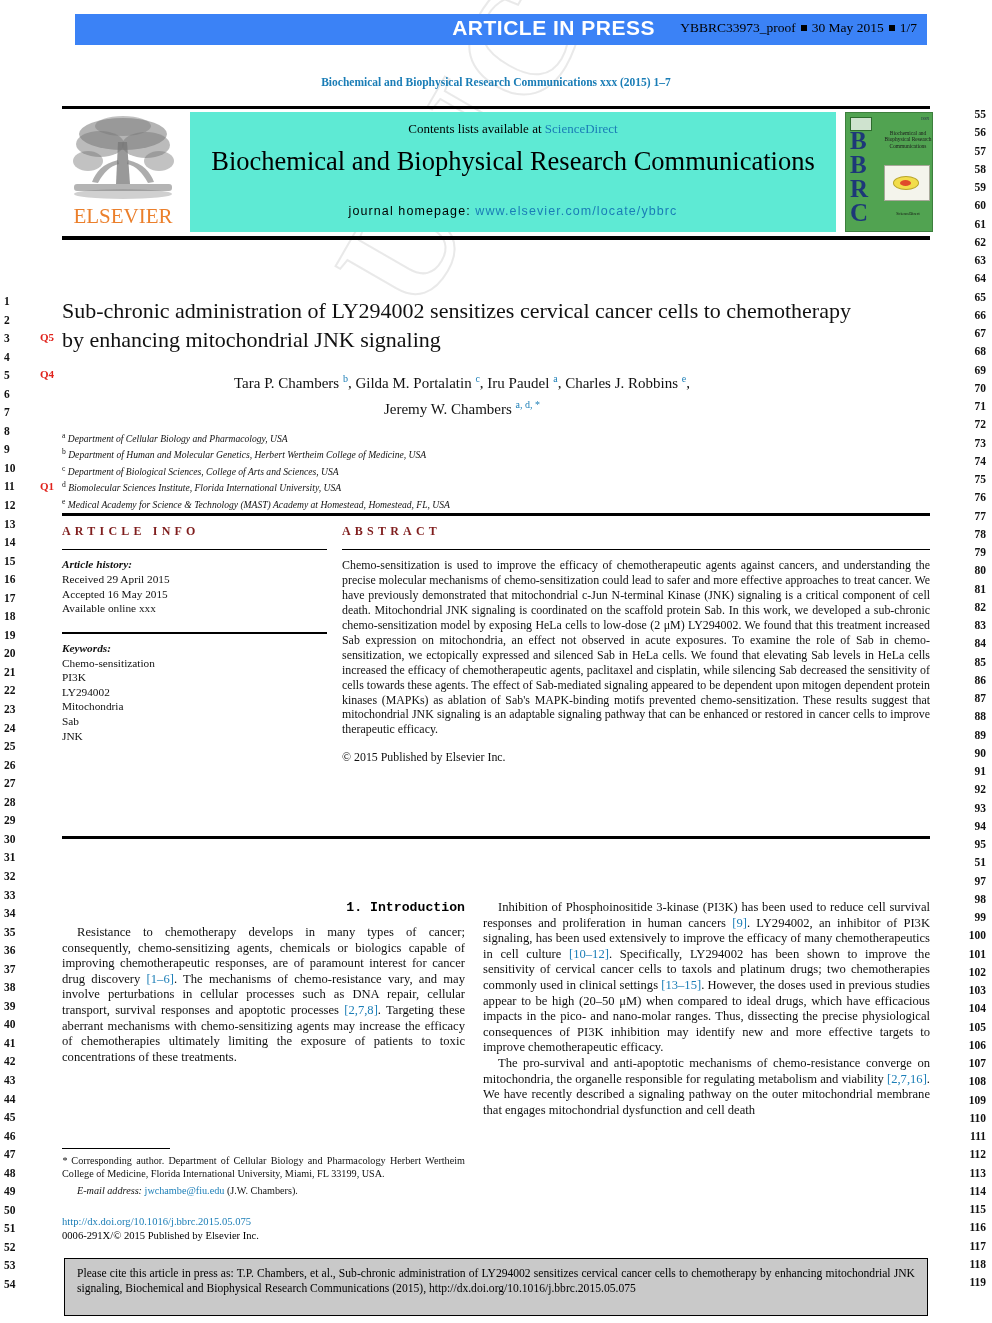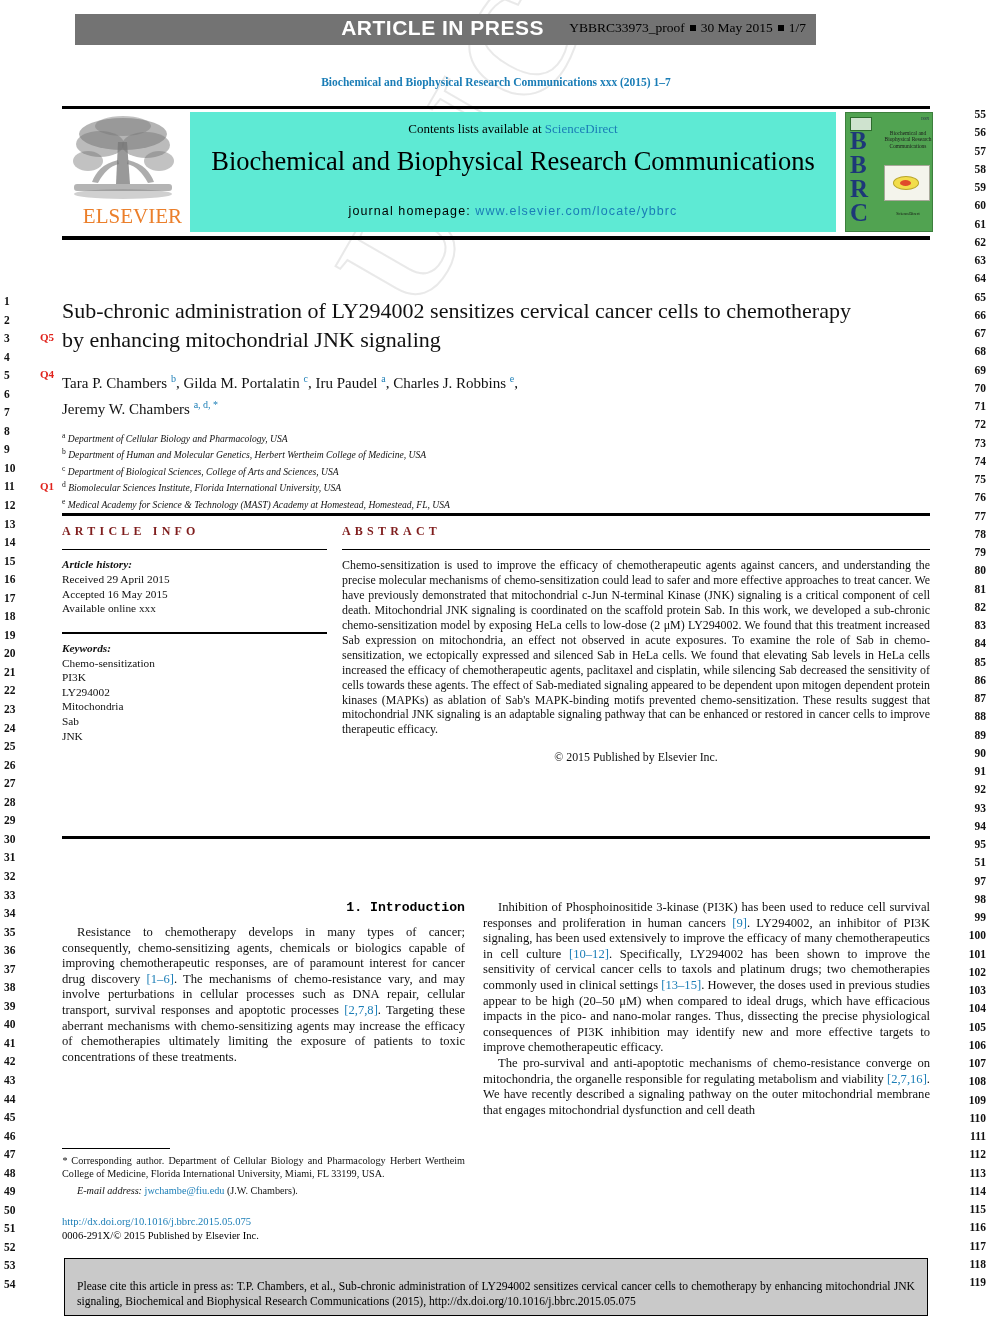--- a/index.html
+++ b/index.html
@@ -27,22 +27,22 @@
     white-space:nowrap;
     transform:rotate(-60deg);
     transform-origin:left top;
     letter-spacing:8px;
     -webkit-text-stroke:2px #d8d8d8;
     color:transparent;
   }
 
   
   #press-banner {
-    position:absolute; left:75px; top:14px; width:741px; height:31px;
-    background:#737373; z-index:2;
+    position:absolute; left:75px; top:14px; width:852px; height:31px;
+    background:#3b82f6; z-index:2;
   }
   #press-banner .aip {
     position:absolute; right:272px; top:2px;
     color:#ffffff; font-family:"Liberation Sans", sans-serif;
     font-weight:700; font-size:21px; letter-spacing:.5px;
   }
   #press-banner .proof {
     position:absolute; right:10px; top:6px;
     font-size:13.5px; color:#000; font-family:"Liberation Serif", serif;
     white-space:nowrap;
@@ -67,21 +67,21 @@
     color:#1a7db6; z-index:2;
   }
   #rule-top { position:absolute; left:62px; top:106px; width:868px; height:3px; background:#000; z-index:2;}
   #rule-bot { position:absolute; left:62px; top:236px; width:868px; height:4px; background:#000; z-index:2;}
 
   #elsevier-logo {
     position:absolute; left:64px; top:112px; width:118px; height:122px; z-index:3;
   }
   #elsevier-logo .tree { position:absolute; left:8px; top:2px; width:102px; height:88px; }
   #elsevier-logo .elsevier-word {
-    position:absolute; left:0; top:92px; width:118px; text-align:right;
+    position:absolute; left:0; top:92px; width:118px; text-align:center;
     font-family:"Liberation Serif", serif; font-size:21px; font-weight:400;
     color:#eb7f2b; letter-spacing:0px;
   }
   #header-grey {
     position:absolute; left:190px; top:112px; width:646px; height:120px;
     background:#5eead4; z-index:2;
   }
   #header-grey .contents {
     position:absolute; top:9px; left:0; width:100%; text-align:center;
     font-size:13px; font-family:"Liberation Serif", serif; color:#000;
@@ -136,21 +136,21 @@
   }
 
   
   #title-block { position:absolute; left:62px; top:296px; width:800px; z-index:2; }
   #article-title {
     font-family:"Liberation Serif", serif; font-size:22px; line-height:29px;
     font-weight:400; color:#111; margin:0;
   }
   #authors {
     margin-top:14px; font-family:"Liberation Serif", serif;
-    font-size:15px; line-height:21px; color:#111;
+    font-size:15px; line-height:21px; color:#111;text-align:center;
   }
   #authors sup { color:#1a7db6; font-size:10px; }
   #affiliations {
     margin-top:9px; font-family:"Liberation Serif", serif;
     font-size:9.6px; line-height:13.2px; font-style:italic; color:#111;
   }
   #affiliations sup { font-style:normal; font-size:7.6px; }
 
   #rule-info { position:absolute; left:62px; top:513px; width:868px; height:2.5px; background:#000; z-index:2;}
 
@@ -171,21 +171,21 @@
   #keywords {
     margin-top:7px; font-family:"Liberation Serif", serif; font-size:11.3px;
     line-height:14.6px; color:#111;
   }
   #keywords .hd { font-style:italic; font-weight:700; }
   #abstract-text {
     margin-top:8px; font-family:"Liberation Serif", serif; font-size:11.9px;
     line-height:14.9px; text-align:justify; color:#111;
   }
   #abstract-copy {
-    margin-top:13px; text-align:center; font-size:11.9px;
+    margin-top:13px; text-align:left; font-size:11.9px;
     font-family:"Liberation Serif", serif; color:#111;
   }
   #rule-abs { position:absolute; left:62px; top:836px; width:868px; height:2.5px; background:#000; z-index:2;}
 
   
   #body-left  { position:absolute; left:62px; top:900px; width:403px; z-index:2; }
   #body-right { position:absolute; left:483px; top:900px; width:447px; z-index:2; }
   .h2 { font-family:Liberation Mono, monospace; font-weight:700; font-size:13.2px; margin:0 0 10px 0;text-align:right;}
   .bp {
     font-family:"Liberation Serif", serif; font-size:12.6px; line-height:15.6px;
@@ -206,21 +206,21 @@
   #doi-block {
     position:absolute; left:62px; top:1215px; width:403px; z-index:2;
     font-family:"Liberation Serif", serif; font-size:10.6px; line-height:14px;
   }
   #doi-block .doi { color:#1a7db6; }
 
   
   #cite-box {
     position:absolute; left:64px; top:1258px; width:864px; height:58px;
     border:1.4px solid #000; background:#c9c9c9; z-index:3;
-    padding:20px 12px;
+    padding:7px 12px;
     font-family:"Liberation Serif", serif; font-size:11.6px; line-height:15.4px;
     text-align:justify; color:#000;
   }
 </style>
 </head>
 <body>
 
 <div id="watermark">
   <div class="wm-text" style="left:300px; top:250px;">UNCORRECTED PROOF</div>
 </div>

